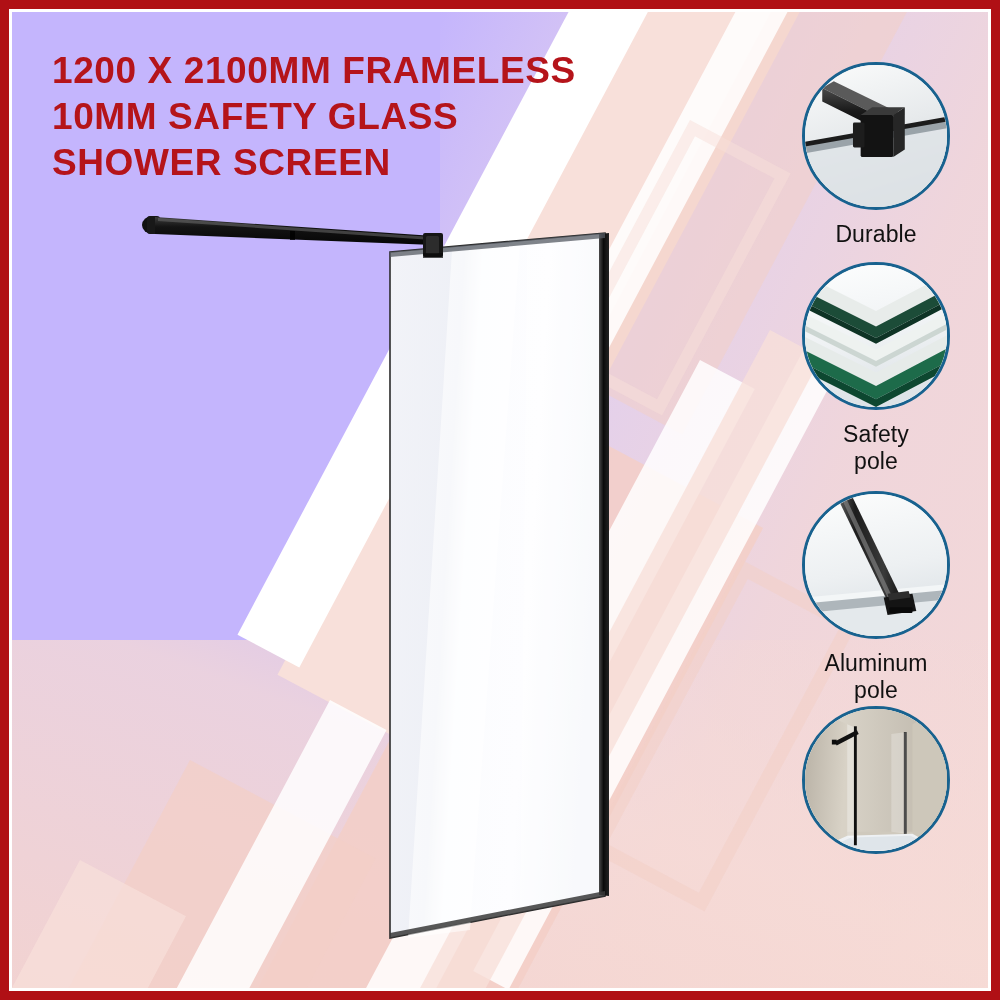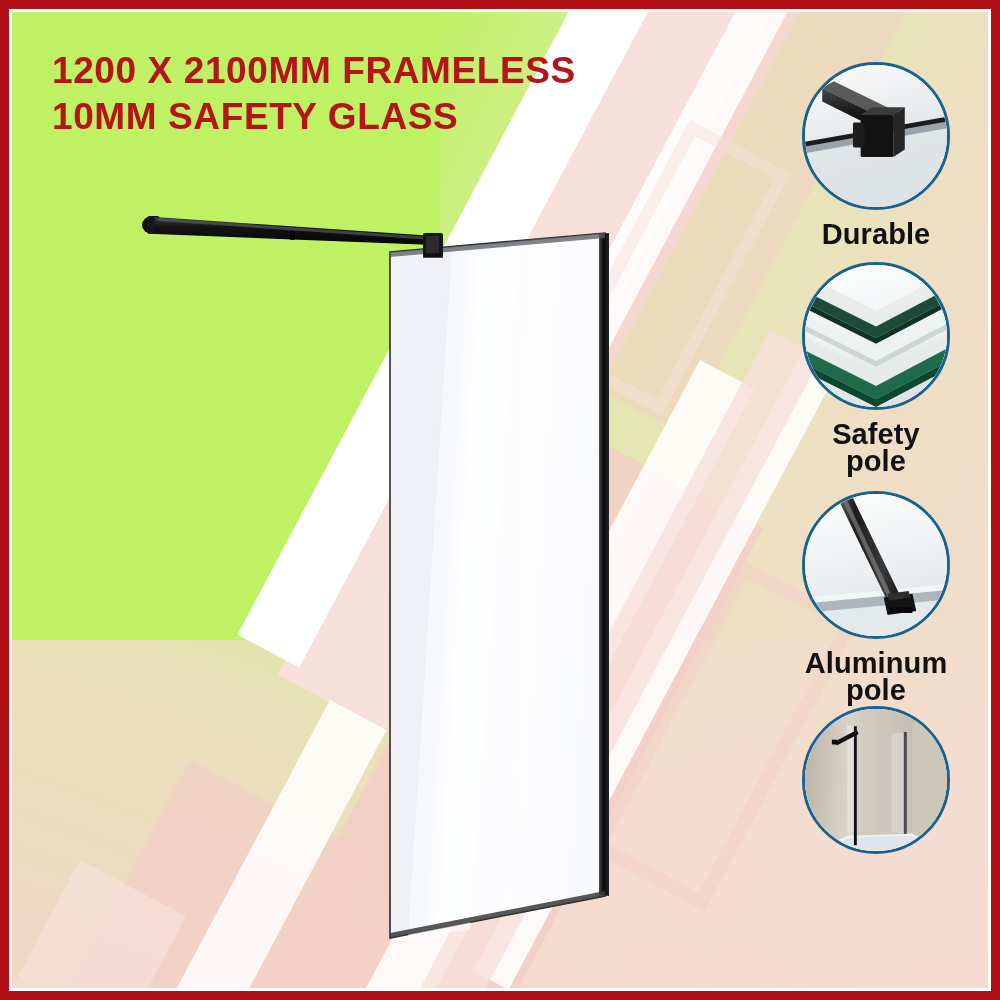--- a/index.html
+++ b/index.html
@@ -11,21 +11,21 @@
     width: 1000px;
     height: 1000px;
     overflow: hidden;
     font-family: "Liberation Sans", sans-serif;
   }
 
   #poster {
     position: relative;
     width: 1000px;
     height: 1000px;
-    background: #bef264;
+    background: #c4b5fd;
     overflow: hidden;
   }
 
   
   .bg-layer {
     position: absolute;
     inset: 0;
     overflow: hidden;
   }
 
@@ -138,22 +138,22 @@
   }
   .feature-circle svg {
     display: block;
     width: 100%;
     height: 100%;
   }
   .feature-label {
     margin-top: 11px;
     color: #111111;
     font-family: "Liberation Sans", sans-serif;
-    font-weight: bold;
-    font-size: 29px;
+    font-weight: normal;
+    font-size: 23px;
     line-height: 27px;
     letter-spacing: 0.1px;
   }
   .feature-label span { display: block; }
 
   .f1 { margin-bottom: 14px; }
   .f2 { margin-bottom: 16px; }
   .f3 { margin-bottom: 2px; }
 </style>
 </head>
@@ -228,20 +228,21 @@
 
       <rect x="423" y="233" width="20" height="24" rx="2" fill="#161616"></rect>
       <rect x="426" y="236" width="13" height="18" rx="1.5" fill="#2c2c2c"></rect>
       <rect x="423" y="253" width="20" height="5" fill="#0a0a0a" opacity="0.7"></rect>
     </svg>
   </div>
 
   <div class="title">
     <span class="title-line">1200 x 2100mm Frameless</span>
     <span class="title-line">10mm Safety Glass</span>
+    <span class="title-line">Shower Screen</span>
   </div>
 
   <div class="features">
 
     <div class="feature f1">
       <div class="feature-circle">
         <svg viewBox="0 0 148 148">
           <defs>
             <linearGradient id="g1bg" x1="0" y1="0" x2="0.3" y2="1">
               <stop offset="0%" stop-color="#fbfcfc"></stop>

